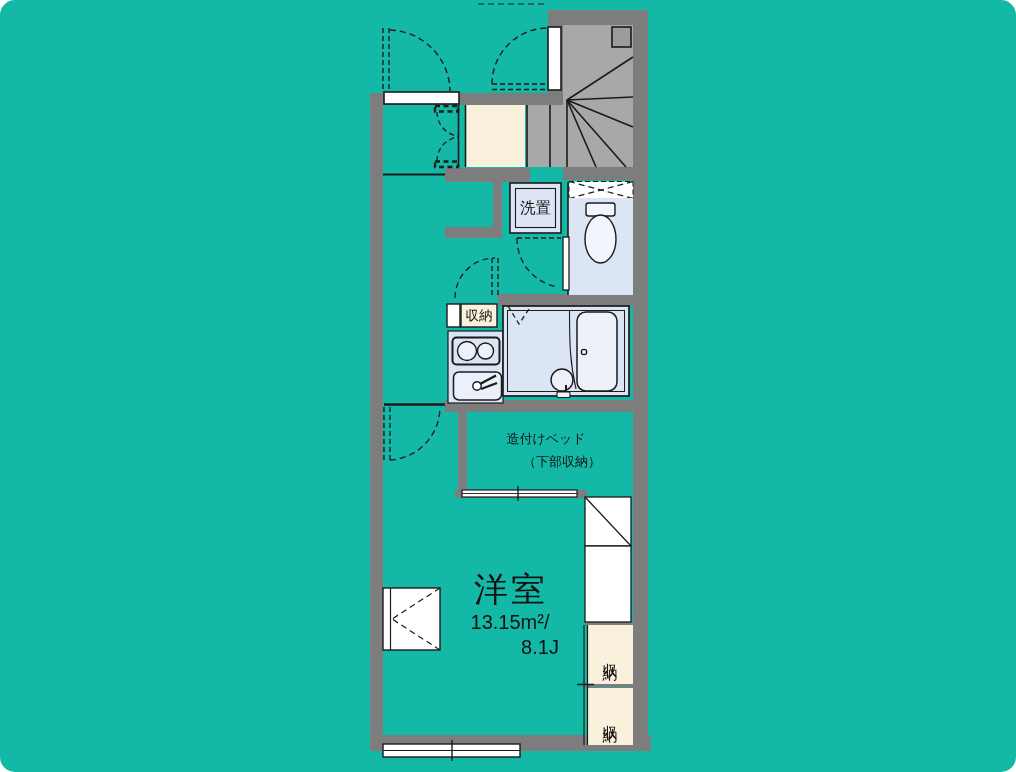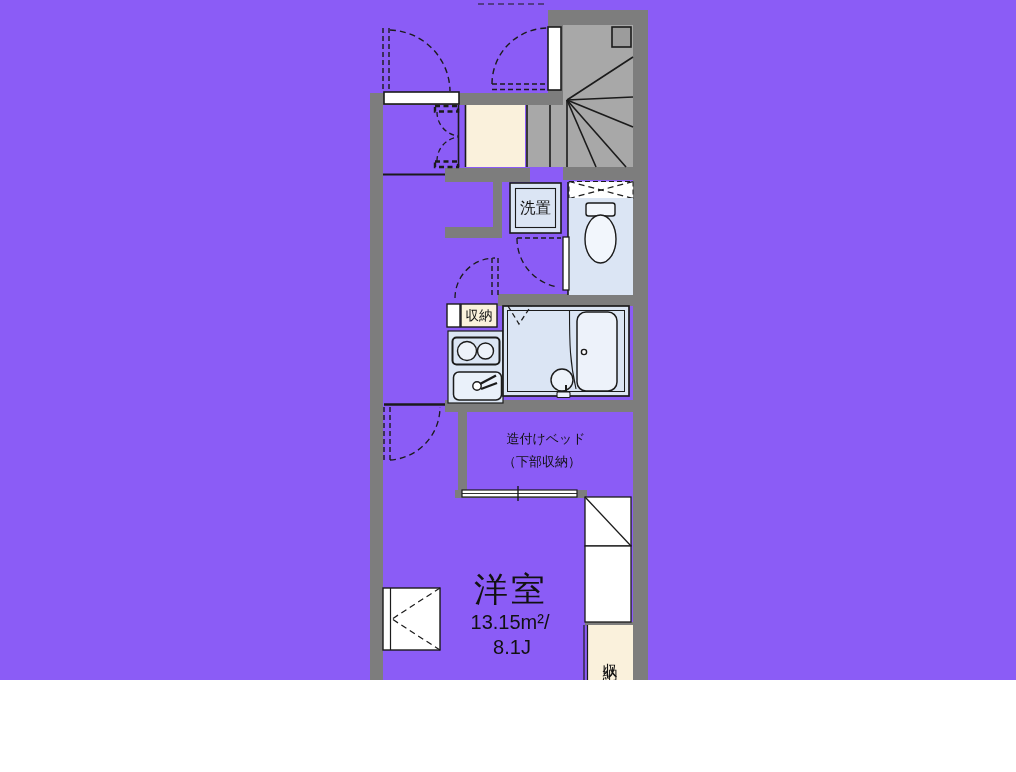--- a/index.html
+++ b/index.html
@@ -1,18 +1,18 @@
 <!DOCTYPE html>
 <html><head>
 <meta charset="utf-8">
 <style>
   html,body{margin:0;padding:0;background:#fff;}
   .plan-wrap{
-    position:relative;width:1016px;height:680px;background:#8b5cf6;overflow:hidden;
-    font-family:"Liberation Sans","DejaVu Sans",sans-serif;color:#111;
+    position:relative;width:1016px;height:772px;background:#14b8a6;overflow:hidden;
+    font-family:"Liberation Sans","DejaVu Sans",sans-serif;color:#111;border-radius:15px;
   }
   .plan-wrap svg{position:absolute;left:0;top:0;}
   .lbl{position:absolute;transform:translate(-50%,-50%);white-space:nowrap;color:#111;line-height:1.05;text-align:center;}
   .lbl-room-name{font-size:34px;letter-spacing:3px;font-weight:500;}
   .lbl-area{font-size:20px;}
   .lbl-bed{font-size:13px;}
   .lbl-washer{font-size:15.5px;}
   .lbl-storage-sm{font-size:13.5px;}
   .lbl-vert{writing-mode:vertical-rl;text-orientation:upright;font-size:15px;letter-spacing:3px;}
 </style>
@@ -187,20 +187,20 @@
     <rect x="383" y="744" width="137" height="13" fill="#FFFFFF" stroke-width="1.4"></rect>
     <line x1="383" y1="750.5" x2="520" y2="750.5" stroke-width="1"></line>
     <line x1="452" y1="740" x2="452" y2="761" stroke-width="1.4"></line>
   </g>
 
 </svg>
 
 <div class="lbl lbl-washer" style="left:535.5px;top:208px;">洗置</div>
 <div class="lbl lbl-storage-sm" style="left:479px;top:315.5px;">収納</div>
 <div class="lbl lbl-bed" style="left:546px;top:439px;">造付けベッド</div>
-<div class="lbl lbl-bed" style="left:542px;top:462px;">（下部収納）</div>
+<div class="lbl lbl-bed" style="left:562px;top:462px;">（下部収納）</div>
 <div class="lbl lbl-room-name" style="left:511px;top:590px;">洋室</div>
 <div class="lbl lbl-area" style="left:510px;top:622px;">13.15m²/</div>
-<div class="lbl lbl-area" style="left:512px;top:647px;">8.1J</div>
+<div class="lbl lbl-area" style="left:540px;top:647px;">8.1J</div>
 <div class="lbl lbl-vert" style="left:610px;top:654px;">収納</div>
 <div class="lbl lbl-vert" style="left:610px;top:716px;">収納</div>
 
 </div>
 
 </body></html>

